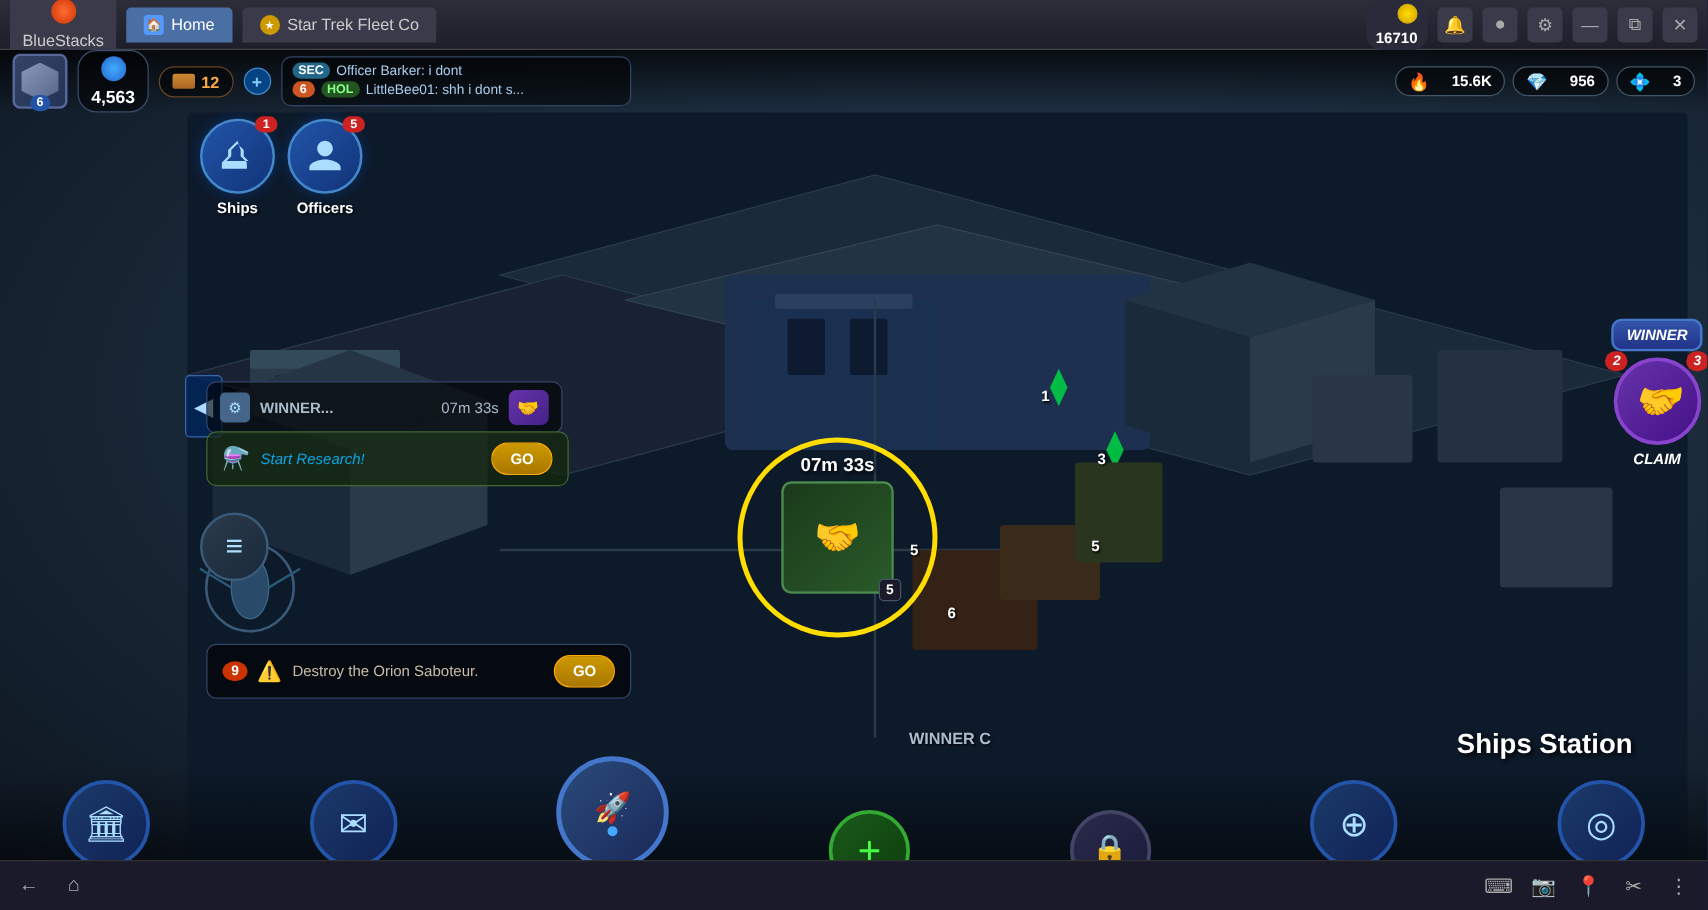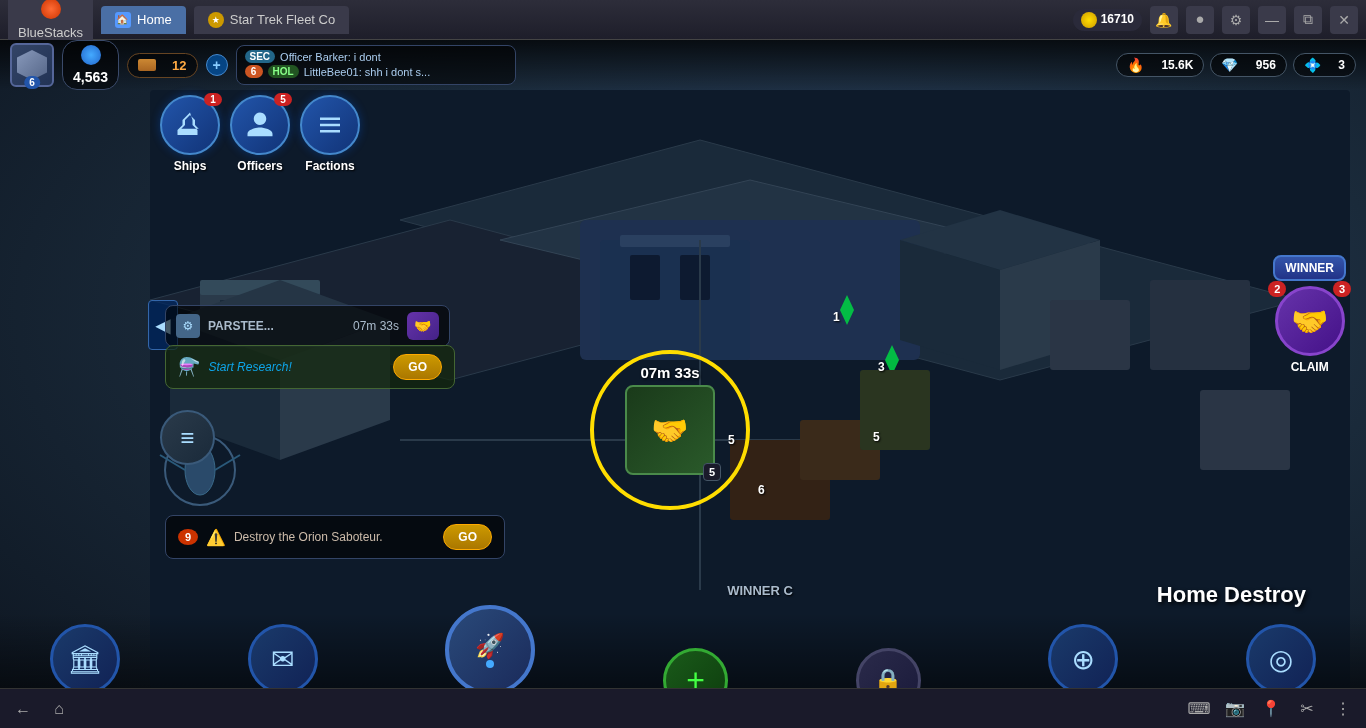--- a/index.html
+++ b/index.html
@@ -69,25 +69,26 @@
       font-size: 9px; color: white;
     }
     .title-bar-right {
       margin-left: auto;
       display: flex;
       align-items: center;
       gap: 8px;
     }
     .coins-display {
       display: flex;
-      align-items: flex-start;
+      align-items: flex-end;
       gap: 4px;
       background: #2a2a3a;
       padding: 3px 8px;
       border-radius: 12px;
+      flex-direction: column;
     }
     .coin-icon {
       width: 16px; height: 16px;
       background: radial-gradient(circle, #ffdd00, #cc9900);
       border-radius: 50%;
     }
     .coins-text { color: #fff; font-size: 12px; font-weight: bold; }
     .title-bar-btn {
       width: 28px; height: 28px;
       background: #3a3a4a;
@@ -185,21 +186,21 @@
       cursor: pointer;
     }
 
     .cargo-display {
       display: flex;
       align-items: center;
       background: rgba(0,0,0,0.5);
       border: 1px solid #664422;
       border-radius: 15px;
       padding: 4px 10px;
-      gap: 16px;
+      gap: 5px;
     }
     .cargo-icon {
       width: 18px; height: 12px;
       background: linear-gradient(180deg, #cc8833, #aa6622);
       border-radius: 2px;
     }
     .cargo-value { color: #ffaa44; font-size: 13px; font-weight: bold; }
 
     .chat-panel {
       flex: 1;
@@ -453,21 +454,22 @@
       border: 1px solid #445566;
     }
     .building-hs-icon {
       font-size: 30px;
     }
 
     
     .right-claim {
       position: absolute;
       top: 215px;
-      right: 20px;
+      right: 4px;
+      font-style: italic;
     }
     .winner-badge {
       background: linear-gradient(180deg, #3355aa, #223388);
       border: 2px solid #4477cc;
       border-radius: 8px;
       padding: 4px 10px;
       color: white;
       font-size: 12px;
       font-weight: bold;
       text-align: center;
@@ -806,36 +808,28 @@
     <div class="nav-btn">
       <div class="nav-icon">
         <div class="nav-badge">5</div>
         <svg viewBox="0 0 24 24">
             <path d="M12 12c2.7 0 5-2.3 5-5s-2.3-5-5-5-5 2.3-5 5 2.3 5 5 5zm0 2c-3.3 0-10 1.7-10 5v2h20v-2c0-3.3-6.7-5-10-5z" fill="#aaddff"></path>
           </svg>
       </div>
       <span class="nav-label">Officers</span>
     </div>
 
-    <div class="nav-btn">
-      <div class="nav-icon">
-        <svg viewBox="0 0 24 24">
-            <path d="M4 6h16v2H4zm0 5h16v2H4zm0 5h16v2H4z" fill="#aaddff"></path>
-          </svg>
-      </div>
-      <span class="nav-label">Factions</span>
-    </div>
 
   </div>
 
   <div class="left-arrow">◀</div>
 
   <div class="parsteel-timer" style="position:absolute; top:265px; left:165px;">
     <div class="ps-icon">⚙</div>
-    <span class="ps-name">PARSTEE...</span>
+    <span class="ps-name">WINNER...</span>
     <span class="ps-time">07m 33s</span>
     <div class="ps-handshake">🤝</div>
   </div>
 
   <div style="position:absolute; top:305px; left:165px; width:290px;">
     <div class="research-item">
       <span class="research-icon">⚗️</span>
       <span class="research-text">Start Research!</span>
       <div class="research-go-btn">GO</div>
     </div>
@@ -857,21 +851,21 @@
   <div class="center-timer">
     <div class="timer-ring">
       <span class="timer-text" style="position:absolute; top:10px; color:white; font-size:15px; font-weight:bold;">07m 33s</span>
       <div class="timer-building">
         <span class="building-hs-icon">🤝</span>
         <div class="building-level">5</div>
       </div>
     </div>
   </div>
 
-  <div class="home-station-label">Home Destroy</div>
+  <div class="home-station-label">Ships Station</div>
 
   <div class="drydock-label" style="position:absolute; bottom:130px; left:760px; color:#aabbcc; font-size:13px; font-weight:bold; text-shadow:1px 1px 2px #000;">WINNER C</div>
 
   <div class="right-claim">
     <div class="winner-badge">WINNER</div>
     <div class="claim-btn-area">
       <div class="claim-badge-num">2</div>
       <div class="claim-badge-num2">3</div>
       <div class="claim-icon">🤝</div>
       <span class="claim-label">CLAIM</span>

